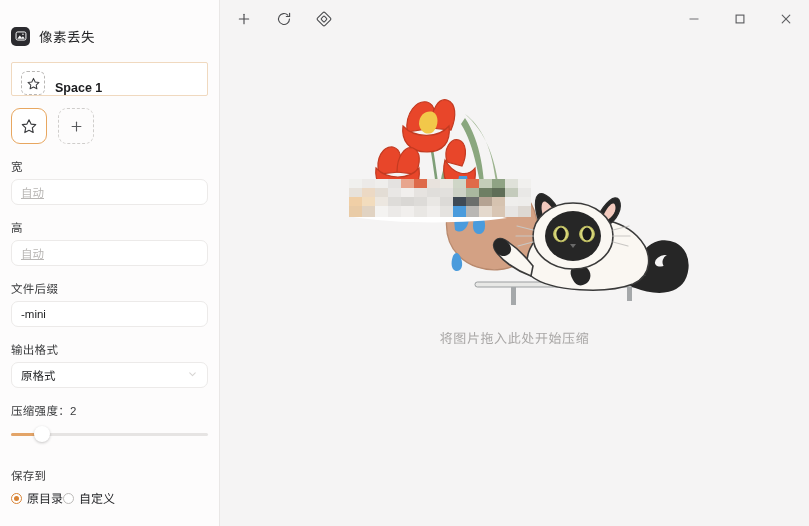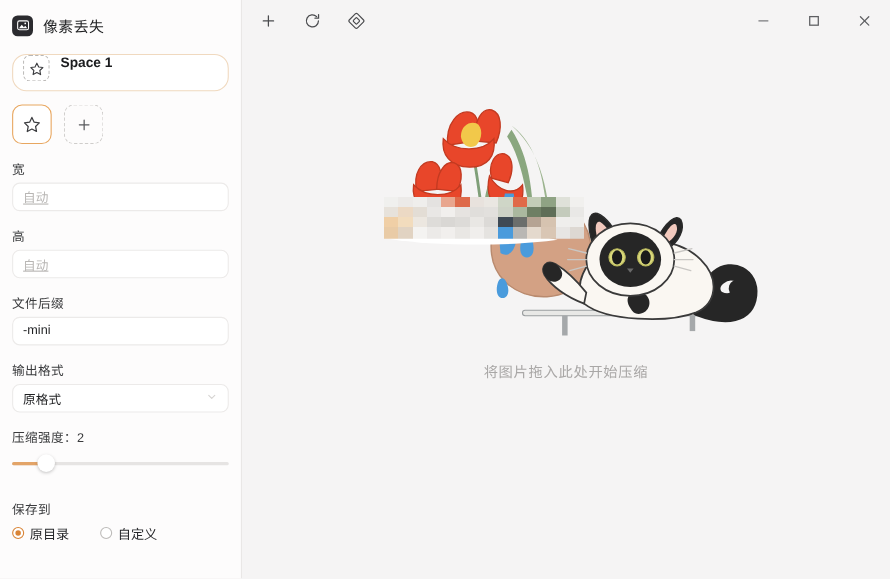--- a/index.html
+++ b/index.html
@@ -11,33 +11,33 @@
     -webkit-font-smoothing:antialiased;
   }
   .app{position:relative;width:809px;height:526px;display:flex;background:#f5f4f4;}
 
   
   .sidebar{
     width:220px;height:526px;box-sizing:border-box;
     background:#fdfcfc;border-right:1px solid #e9e7e6;
     display:flex;flex-direction:column;
   }
-  .brand{height:38px;display:flex;align-items:center;gap:9px;padding:4px 0 0 11px;flex:none;}
+  .brand{height:38px;display:flex;align-items:center;gap:9px;padding:17px 0 0 11px;flex:none;}
   .brand-logo{
     width:19px;height:19px;border-radius:5px;background:#2b2b2f;
     display:flex;align-items:center;justify-content:center;flex:none;
   }
   .brand-title{font-size:13.5px;color:#1f2022;letter-spacing:.5px;}
 
   .side-body{padding:4px 11px 0 11px;flex:1;overflow:hidden;}
 
   .space-row{
     height:34px;box-sizing:border-box;margin-top:3px;
-    border:1px solid #f0d9bf;border-radius:13px;background:#fff;
-    display:flex;align-items:flex-start;gap:10px;padding-left:9px;
+    border:1px solid #f0d9bf;border-radius:2px;background:#fff;
+    display:flex;align-items:flex-end;gap:10px;padding-left:9px;
   }
   .space-thumb{
     width:22px;height:22px;border-radius:6px;border:1.3px dashed #b9b7b5;
     display:flex;align-items:center;justify-content:center;flex:none;
   }
   .space-name{font-size:12.5px;color:#1b1c1e;font-weight:600;}
 
   .tile-row{display:flex;gap:11px;margin-top:12px;}
   .tile{
     width:36px;height:36px;border-radius:9px;box-sizing:border-box;
@@ -62,21 +62,21 @@
   
   .slider-wrap{position:relative;height:18px;margin-top:7px;}
   .track{position:absolute;left:0;right:0;top:7.5px;height:3px;border-radius:2px;background:#e6e4e3;}
   .track-fill{position:absolute;left:0;top:7.5px;height:3px;border-radius:2px;background:#e3a468;width:15.5%;}
   .thumb{
     position:absolute;top:1px;left:15.5%;transform:translateX(-50%);
     width:16px;height:16px;border-radius:50%;background:#fff;
     box-shadow:0 1px 3px rgba(0,0,0,.22);
   }
 
-  .radio-row{display:flex;align-items:center;gap:28px;margin-top:6px;}
+  .radio-row{display:flex;align-items:center;gap:0;margin-top:6px;font-family:Liberation Serif, serif;}
   .radio{display:flex;align-items:center;gap:5px;font-size:12px;color:#26272a;}
   .dot{
     width:11px;height:11px;border-radius:50%;box-sizing:border-box;
     border:1.5px solid #bdbbb9;background:#fff;flex:none;
     display:flex;align-items:center;justify-content:center;
   }
   .dot.on{border-color:#d98436;}
   .dot.on::after{content:"";width:5px;height:5px;border-radius:50%;background:#d98436;}
 
   

